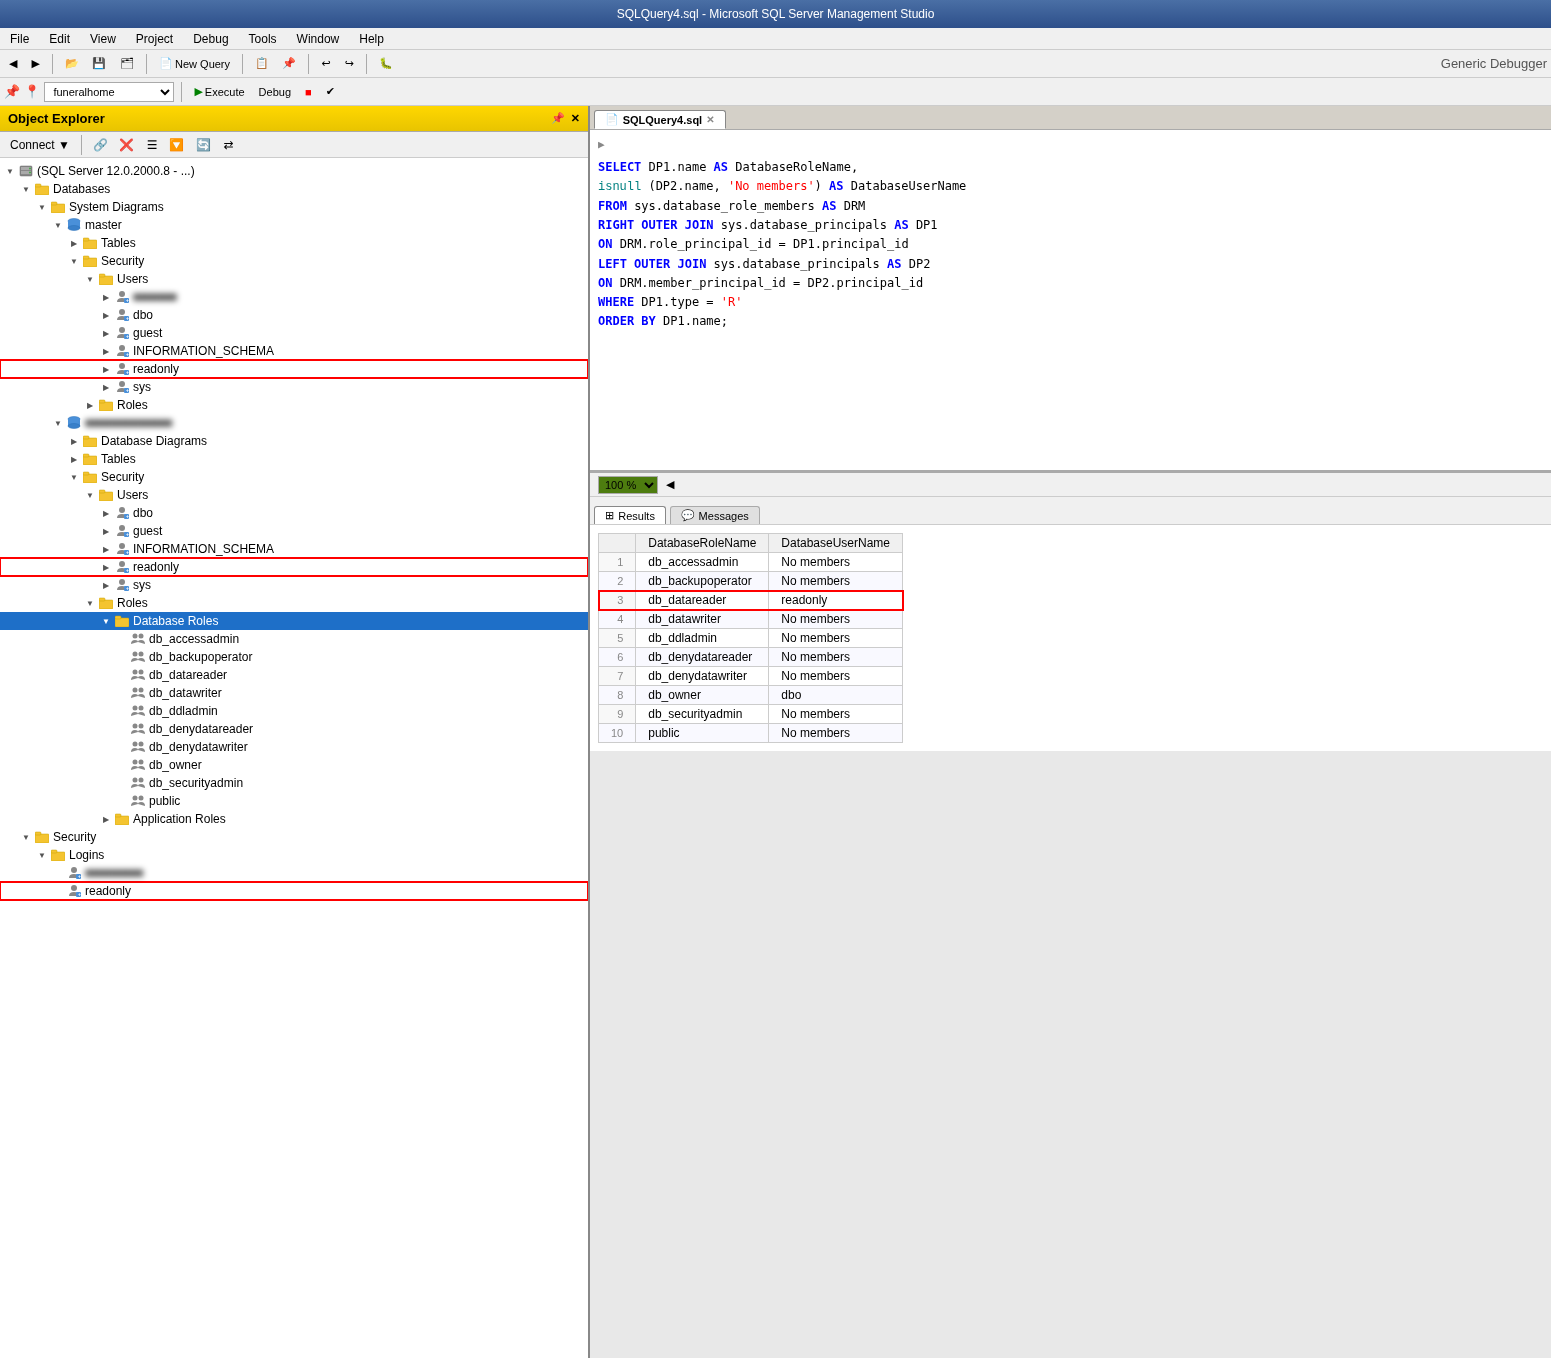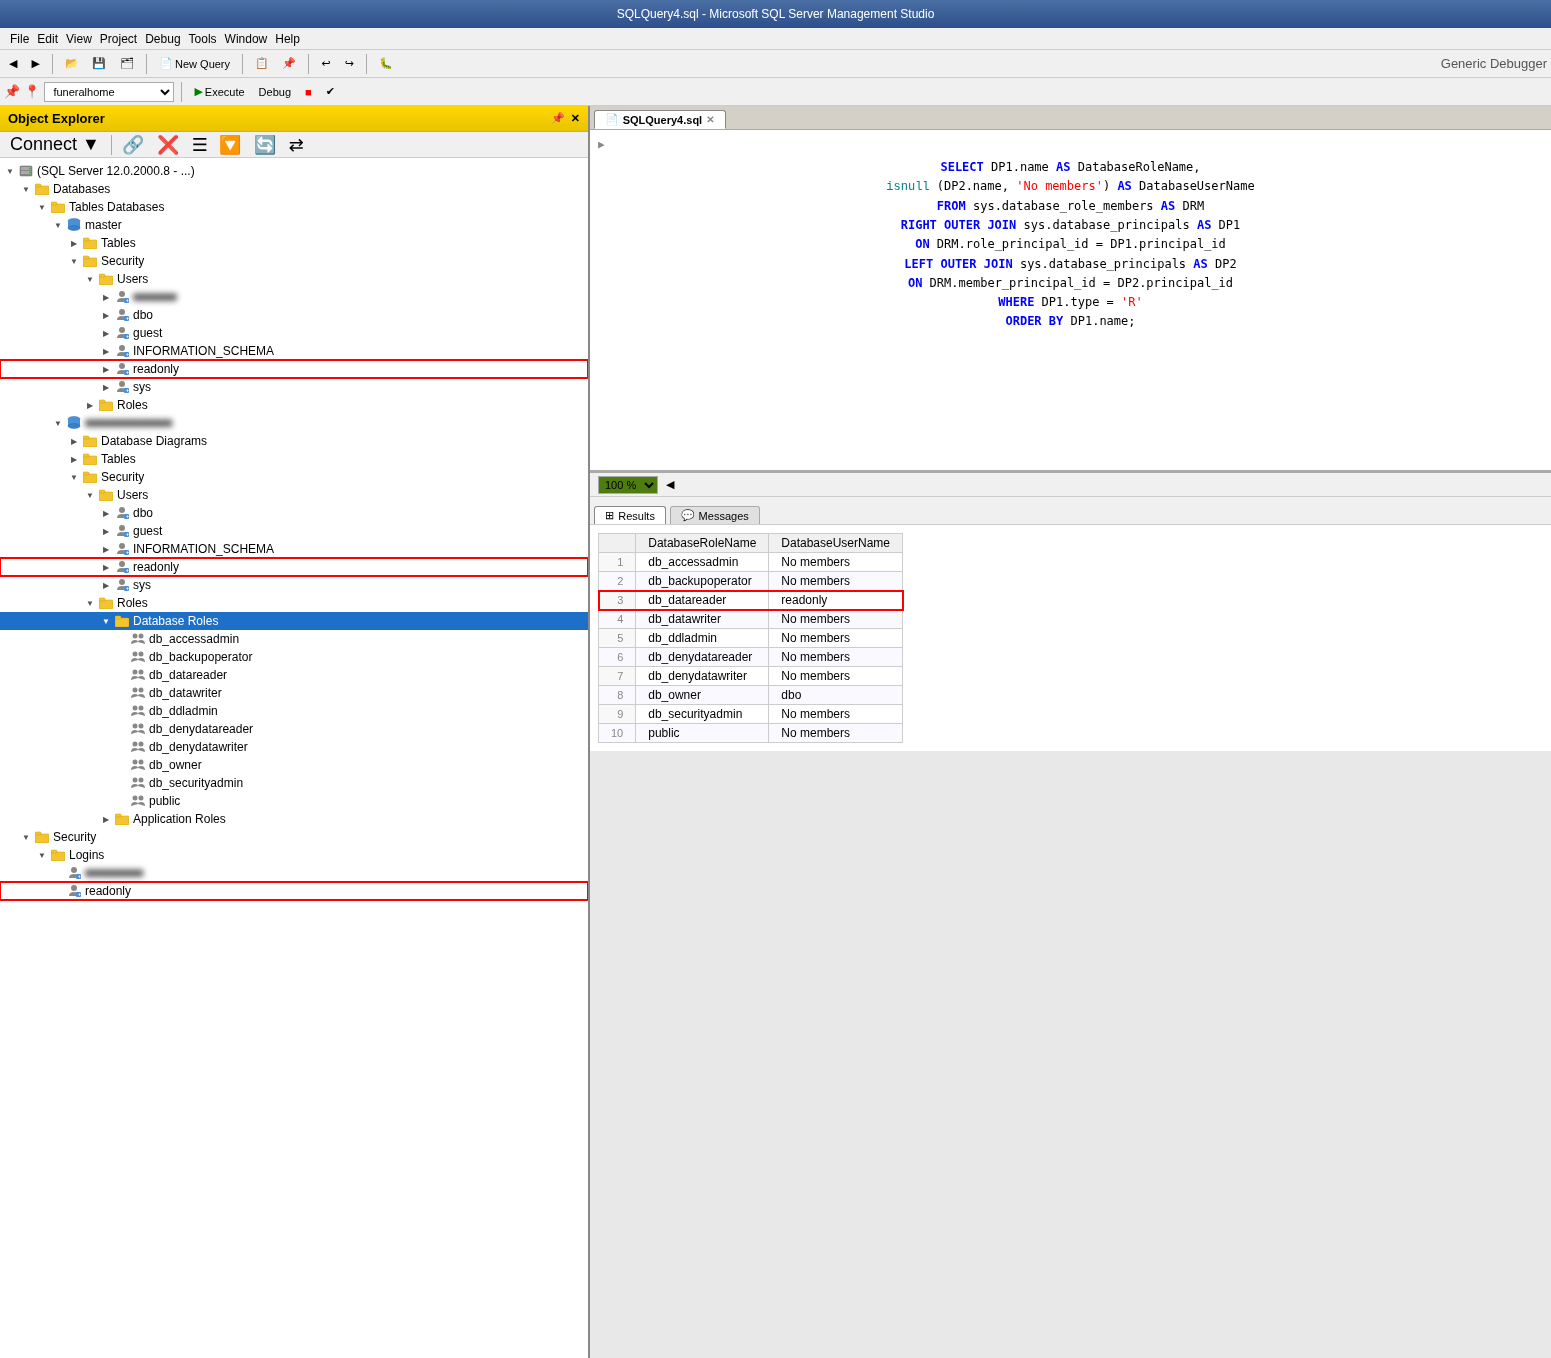--- a/index.html
+++ b/index.html
@@ -23,20 +23,21 @@
       justify-content: center;
       height: 28px;
     }
 
     
     .menu-bar {
       background: #f0f0f0;
       border-bottom: 1px solid #ccc;
       padding: 2px 6px;
       display: flex;
+      gap: 12px;
       height: 22px;
       align-items: center;
     }
     .menu-item {
       font-size: 12px;
       color: #000;
       cursor: pointer;
       padding: 1px 4px;
     }
 
@@ -121,21 +122,21 @@
       display: flex;
       align-items: center;
       gap: 4px;
       height: 26px;
     }
     .oe-toolbar-btn {
       background: none;
       border: 1px solid transparent;
       padding: 1px 3px;
       cursor: pointer;
-      font-size: 18px;
+      font-size: 12px;
       border-radius: 2px;
     }
 
     
     .tree-view {
       flex: 1;
       overflow-y: auto;
       overflow-x: auto;
       padding: 4px 0;
       background: white;
@@ -222,21 +223,20 @@
       padding: 6px 8px;
       font-family: 'Consolas', monospace;
       font-size: 12px;
       line-height: 1.6;
       overflow: auto;
       max-height: 340px;
     }
     .sql-line {
       display: flex;
       align-items: flex-start;
-      justify-content: center;
     }
 
     
     .kw { color: #0000ff; font-weight: bold; }
     .fn { color: #008080; font-family: Liberation Mono, monospace; }
     .str { color: #ff0000; }
     .id { color: #000; }
 
     
     .results-area {
@@ -438,21 +438,21 @@
           <span class="tree-label">Databases</span>
         </div>
         <div class="tree-node indent-2">
           <span class="tree-expand" style="font-size: 8px; color: rgb(85, 85, 85);">▼</span>
           <span class="tree-icon">
             <svg width="14" height="12" viewBox="0 0 14 12">
       <rect x="0" y="3" width="14" height="9" rx="1" fill="#f4c430" stroke="#c8a000" stroke-width="0.5"></rect>
       <rect x="0" y="1" width="6" height="3" rx="1" fill="#f4c430" stroke="#c8a000" stroke-width="0.5"></rect>
     </svg>
           </span>
-          <span class="tree-label">Tables Databases</span>
+          <span class="tree-label">System Diagrams</span>
         </div>
         <div class="tree-node indent-3">
           <span class="tree-expand" style="font-size: 8px; color: rgb(85, 85, 85);">▼</span>
           <span class="tree-icon">
             <svg width="14" height="14" viewBox="0 0 14 14">
       <ellipse cx="7" cy="3" rx="6" ry="2.5" fill="#4a90d9" stroke="#2a70b9" stroke-width="0.5"></ellipse>
       <rect x="1" y="3" width="12" height="7" fill="#4a90d9"></rect>
       <ellipse cx="7" cy="10" rx="6" ry="2.5" fill="#3a80c9" stroke="#2a70b9" stroke-width="0.5"></ellipse>
     </svg>
           </span>

